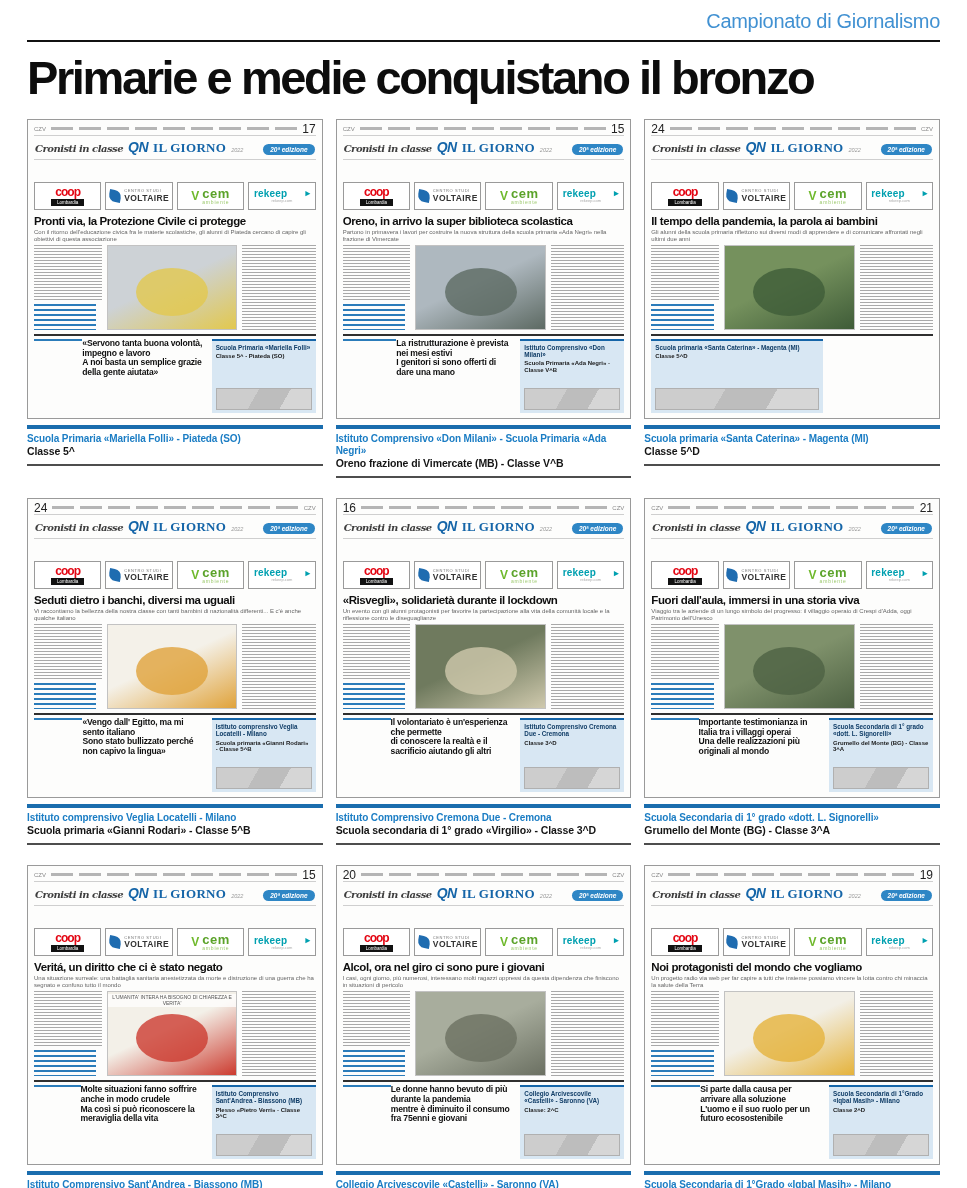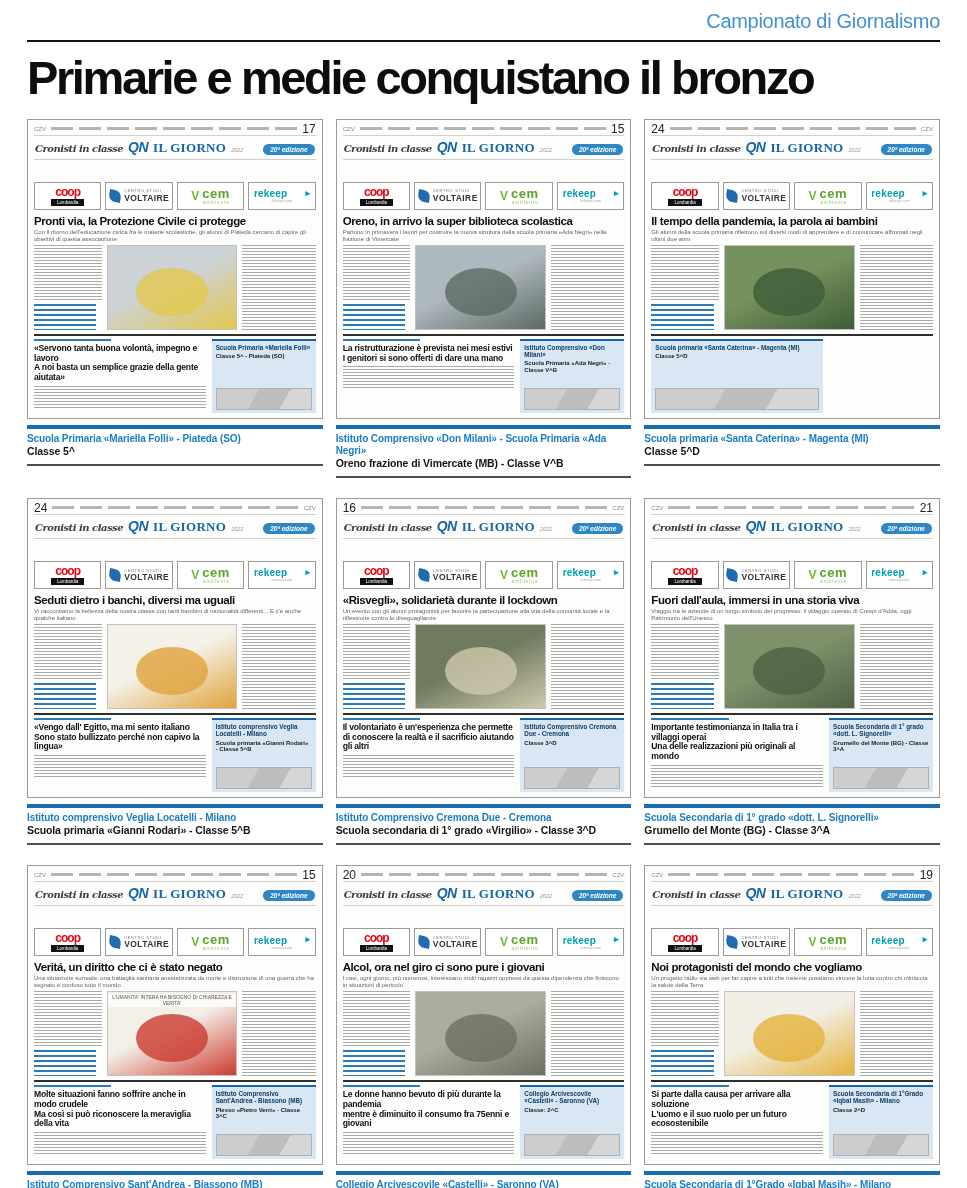--- a/index.html
+++ b/index.html
@@ -37,44 +37,44 @@
   .sp{border:1px solid #9a9a9a;height:26px;display:flex;align-items:center;justify-content:center;gap:3px;
       background:#fff;overflow:hidden;}
   .coop-word{color:#e30613;font-weight:bold;font-size:12px;letter-spacing:-1px;line-height:1;}
   .coop-wrap{display:flex;flex-direction:column;align-items:center;}
   .coop-band{background:#111;color:#fff;font-style:normal;font-size:4.5px;padding:1px 6px;margin-top:1px;}
   .leaf{width:12px;height:12px;background:#1f6cb0;border-radius:0 60% 0 60%;transform:rotate(10deg);flex:0 0 auto;}
   .volt-txt{display:flex;flex-direction:column;line-height:1.05;}
   .volt-txt em{font-style:normal;font-size:4px;color:#777;letter-spacing:0.6px;}
   .volt-txt b{font-size:8.5px;color:#333;letter-spacing:0.4px;}
   .cem-v{color:#6fb92c;font-weight:bold;font-size:12px;line-height:1;}
-  .cem-wrap{display:flex;flex-direction:column;align-items:flex-end;line-height:1;}
+  .cem-wrap{display:flex;flex-direction:column;align-items:flex-start;line-height:1;}
   .cem-word{color:#5ba32a;font-weight:bold;font-size:13px;letter-spacing:0.5px;}
   .cem-sub{font-style:normal;font-size:5px;color:#9cc96d;letter-spacing:0.8px;}
   .rek-wrap{display:flex;flex-direction:column;align-items:center;line-height:1.1;}
-  .rek-line{display:flex;align-items:center;gap:18px;}
+  .rek-line{display:flex;align-items:flex-end;gap:18px;}
   .rek-word{color:#00a0b0;font-weight:bold;font-size:10px;letter-spacing:0.2px;}
   .rek-arrow{color:#00a0b0;font-size:9px;}
   .rek-sub{font-style:normal;font-size:4px;color:#aaa;}
 
   .np-head{margin:2px 0 0 0;font-size:11.5px;line-height:1.05;font-weight:bold;color:#0e0e0e;letter-spacing:-0.4px;}
   .np-sub{margin:2px 0 3px 0;font-size:6px;line-height:1.1;color:#666;max-height:13px;overflow:hidden;}
 
   .np-body{flex:1;min-height:40px;display:grid;grid-template-columns:24% 1fr 26%;gap:5px;}
   .np-col{display:flex;flex-direction:column;gap:4px;}
   .stripes{flex:1;background:repeating-linear-gradient(to bottom,#a9a9a9 0 1px,transparent 1px 3px);}
   .bluenote{height:26px;flex:0 0 auto;background:repeating-linear-gradient(to bottom,#2b7cba 0 2px,transparent 2px 5px);width:92%;}
   .np-img{margin:0;position:relative;border:1px solid #c2c2c2;overflow:hidden;}
   .np-img-accent{position:absolute;left:22%;top:26%;width:56%;height:58%;border-radius:50%;opacity:0.8;}
   .np-imgcap{position:absolute;top:2px;left:0;right:0;text-align:center;font-size:5px;color:#555;
              background:rgba(255,255,255,0.75);padding:1px 2px;line-height:1.1;}
 
   .np-rule{height:2px;background:#2f2f2f;margin:4px 0 3px 0;}
   .np-mid{display:grid;grid-template-columns:1fr 104px;gap:6px;height:74px;flex:0 0 auto;}
-  .np-mid-main{display:flex;flex-direction:column;min-width:0;}
+  .np-mid-main{display:flex;flex-direction:row;min-width:0;}
   .kicker{height:2px;width:45%;background:#2b7cba;margin-bottom:3px;}
   .np-sec{margin:0;font-size:8.6px;line-height:1.12;font-weight:bold;color:#101010;letter-spacing:-0.2px;white-space:pre-line;}
   .np-mid-main .stripes{margin-top:3px;max-height:22px;}
   .np-box{background:#d8e7f3;border-top:2px solid #1565a8;padding:3px 4px;display:flex;flex-direction:column;gap:2px;overflow:hidden;}
   .np-box b{font-size:6.3px;color:#0f3c66;line-height:1.15;}
   .np-box span{font-size:6px;color:#1a1a1a;font-weight:bold;line-height:1.1;}
   .np-box-photo{margin-top:auto;height:20px;background:linear-gradient(120deg,#cdcdcd 0 40%,#bdbdbd 40% 70%,#d6d6d6 70%);border:1px solid #b0b0b0;}
 
   
   .caption{padding-top:0;}

